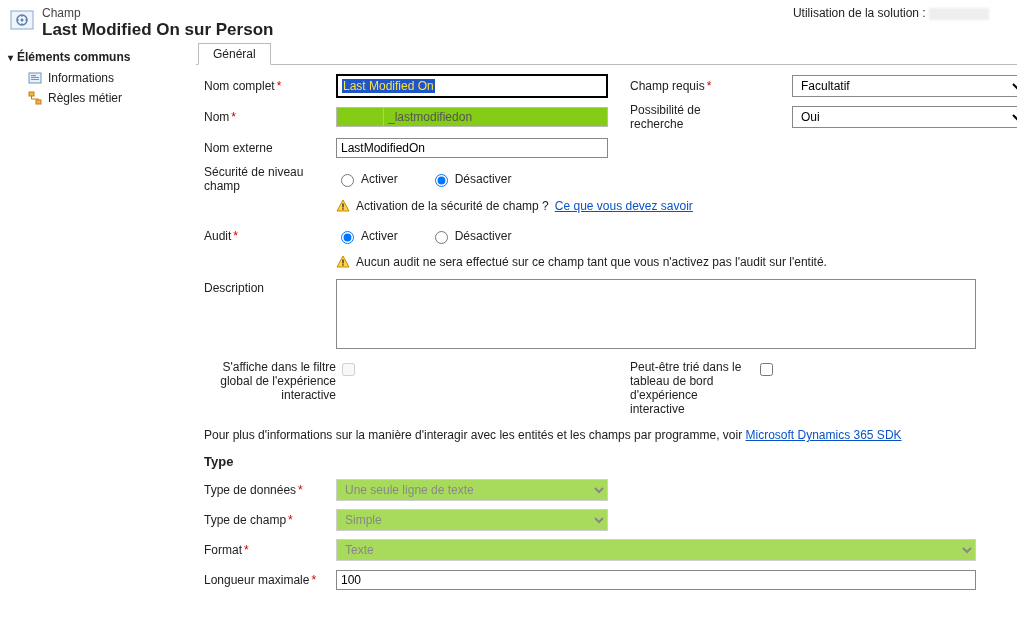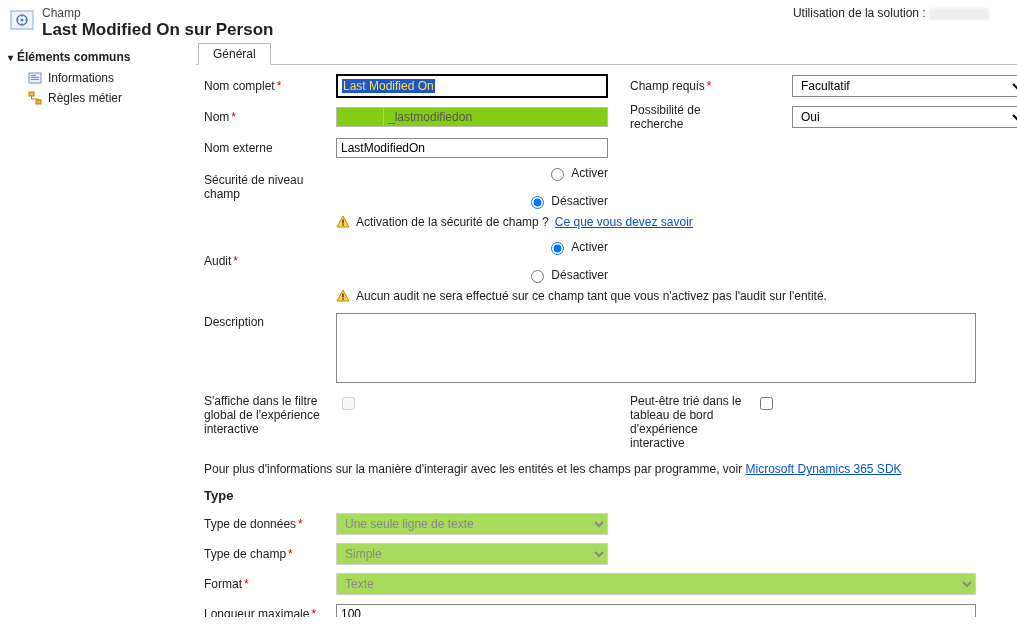--- a/index.html
+++ b/index.html
@@ -141,40 +141,40 @@
   input[disabled], select[disabled] {
     background: #84cc16;
     color: #555;
     border-color: #bbb;
   }
   textarea {
     height: 70px;
     resize: none;
   }
 
-  .radio-group { display:flex; align-items:flex-end; gap:12px;flex-direction:column; }
+  .radio-group { display:flex; align-items:center; gap:32px; }
   .radio-group label { display:flex; align-items:center; gap:4px; font-size:12px; }
 
   .warn-row {
     display:flex;
     align-items:center;
     gap:6px;
     margin: 6px 0 10px 132px;
     font-size:12px;
   }
   .warn-icon { width:14px; height:14px; }
 
   a.link { color:#0a53c6; text-decoration: underline; }
 
   .chk-row {
     display:flex;
     align-items:flex-start;
     margin-top:8px;
   }
-  .chk-row .lbl { width:132px; font-size:12px; }
+  .chk-row .lbl { width:132px; font-size:12px;text-align:right; }
   .chk-row .gap { width:272px; display:flex; align-items:center; }
   .chk-row .lbl2 { width:124px; margin-left:22px; font-size:12px; }
   .chk-row .gap2 { display:flex; align-items:center; }
 
   .note { font-size:12px; margin:12px 0; }
 
   .bottom-arrow {
     position:absolute;
     right:4px;
     bottom:4px;

